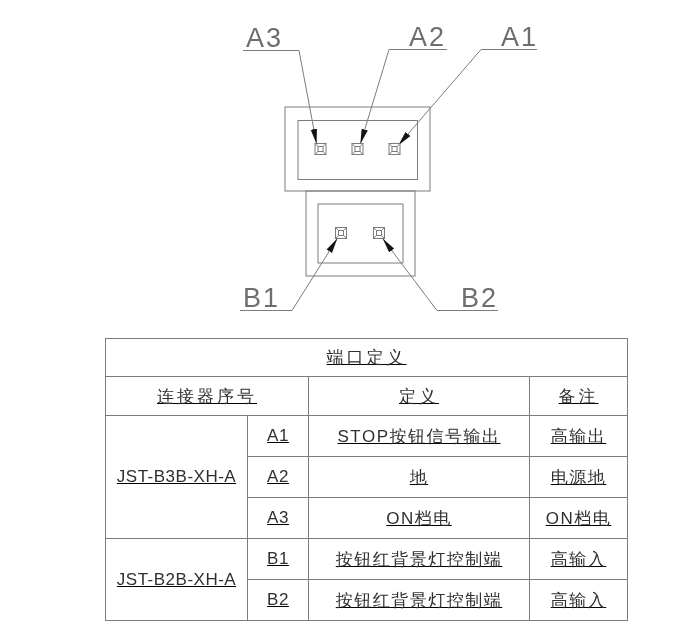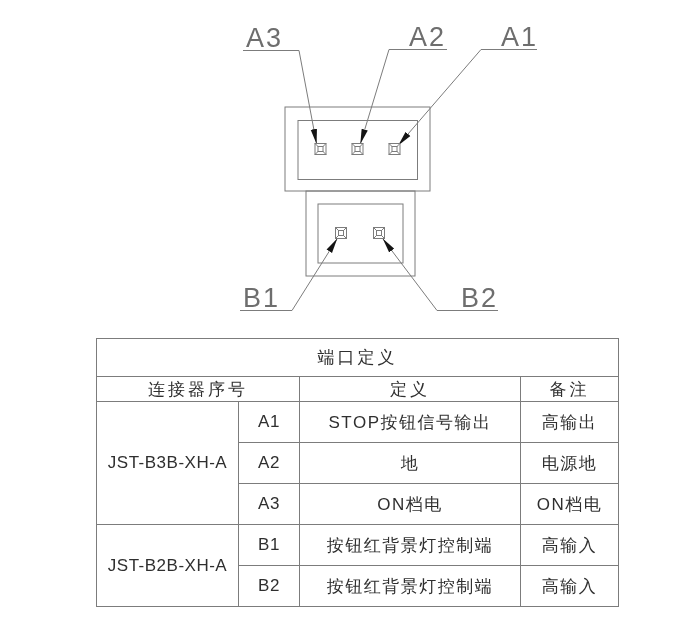--- a/index.html
+++ b/index.html
@@ -27,38 +27,38 @@
   .arrowhead { fill: var(--arrow); }
   .cad-label {
     fill: var(--label);
     font-family: "Liberation Sans", "DejaVu Sans", sans-serif;
     font-size: 27px;
     letter-spacing: 2px;
   }
 
   
   .table-wrap {
-    position: absolute; left: 96px; top: 338px;
+    position: absolute; left: 105px; top: 338px; text-decoration: underline;
   }
   table.port-table {
     border-collapse: collapse;
     table-layout: fixed;
     width: 522px;
     color: var(--text);
   }
   table.port-table td {
     border: 1px solid var(--line);
     text-align: center;
     vertical-align: middle;
     font-size: 17px;
     overflow: hidden;
     white-space: nowrap;
   }
   td.title-cell   { height: 38px; font-size: 18px; letter-spacing: 3px; }
-  td.header-cell  { height: 25px; font-size: 18px; letter-spacing: 3px; }
+  td.header-cell  { height: 39px; font-size: 18px; letter-spacing: 3px; }
   tr.data-row td  { height: 41px; }
   td.connector-cell { font-size: 18px; letter-spacing: 0.5px; }
   td.pin-cell     { letter-spacing: 0.5px; }
   td.def-cell, td.remark-cell { letter-spacing: 1.5px; }
 </style>
 </head>
 <body>
 
 <svg id="connector-drawing" viewBox="0 0 700 332" xmlns="http://www.w3.org/2000/svg">
   <defs>

